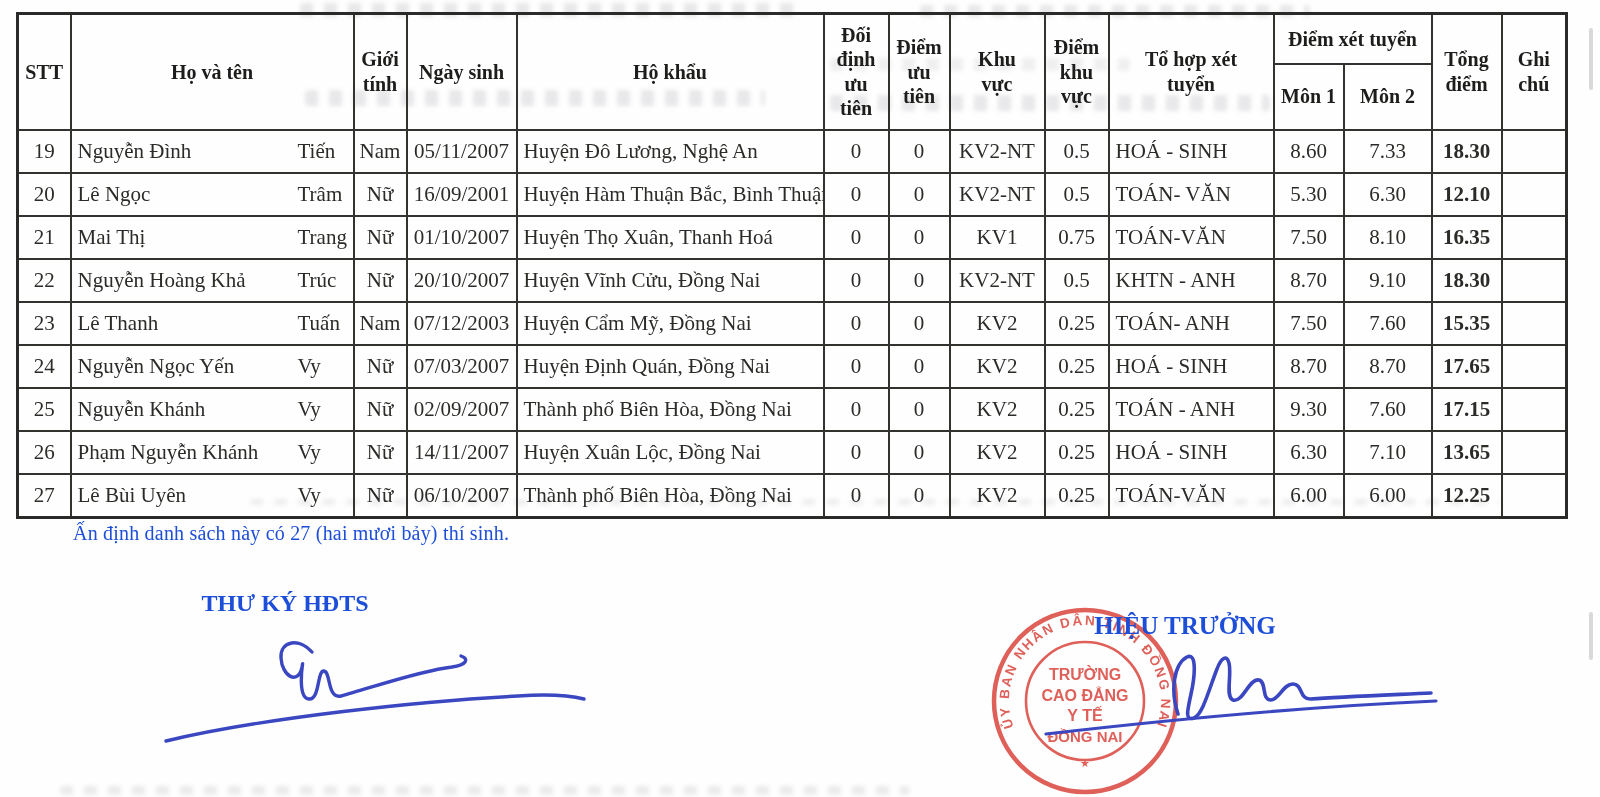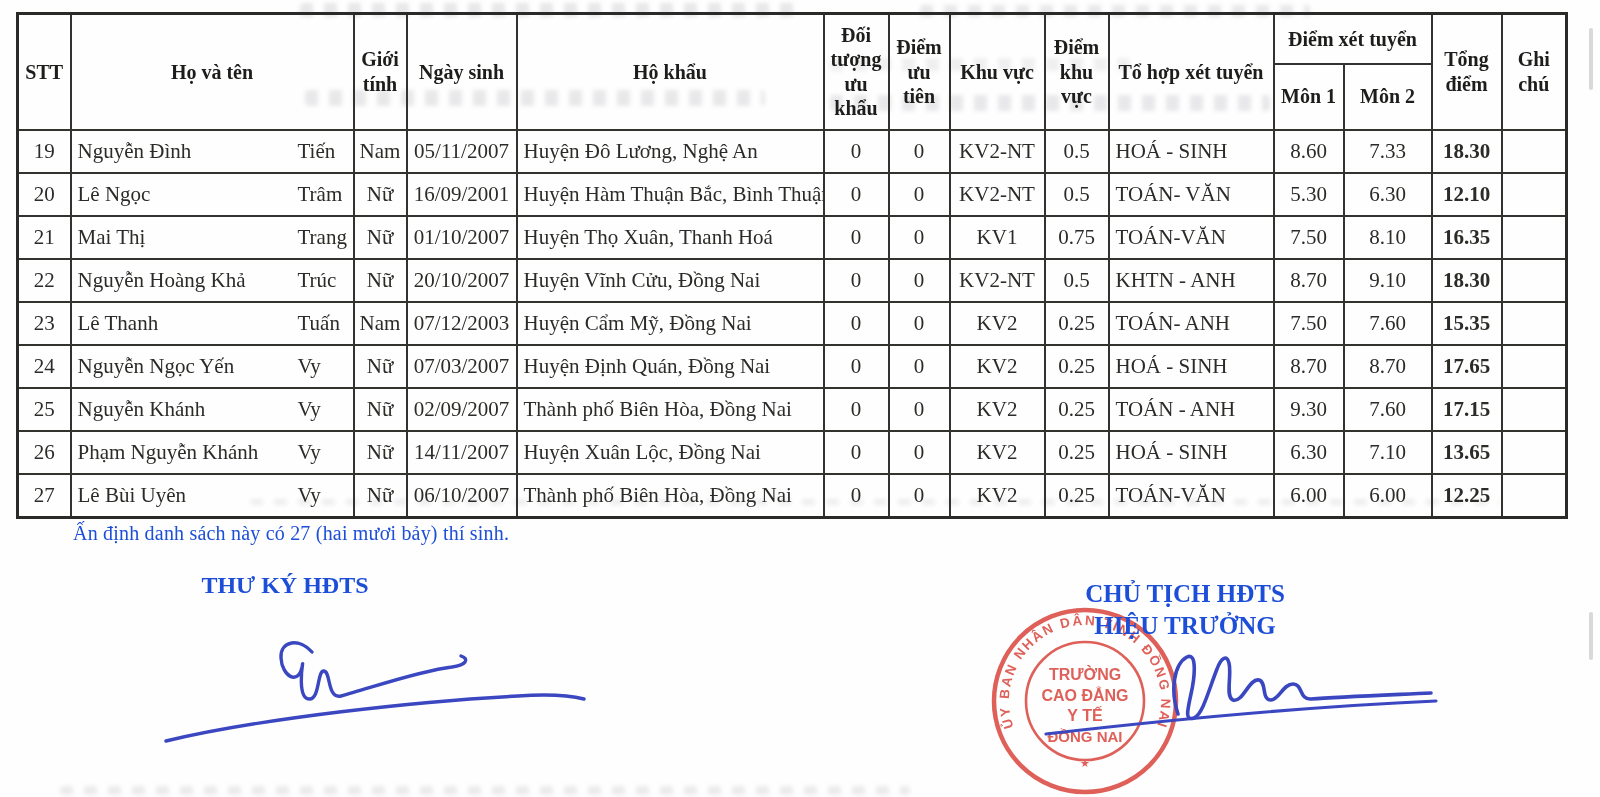--- a/index.html
+++ b/index.html
@@ -14,37 +14,37 @@
     position:absolute; left:16px; top:12px; width:1549px;
     border-collapse:collapse; table-layout:fixed;
     border:3px solid #2a2a28;
   }
   #admission-table th{
     border:2px solid #32322f;
     font-size:20px; font-weight:bold; line-height:1.22;
     padding:0 2px; color:#1d1d1b; text-align:center; vertical-align:middle;
     overflow:hidden;
   }
-  #admission-table th.pad-wrap{padding:0 4px;}
+  #admission-table th.pad-wrap{padding:0 16px;}
   #admission-table tr.h1{height:50px;}
   #admission-table tr.h2{height:66px;}
   #admission-table td{
     border:2px solid #32322f;
     height:41px; font-size:21px; padding:0 6px;
     vertical-align:middle; white-space:nowrap; overflow:hidden;
     color:#2b2b28; position:relative;
   }
   .c-center{text-align:center; padding:0 2px !important;}
   .c-left{text-align:left;}
   .c-bold{font-weight:bold; color:#1a1a18;}
   td.namecell .giv{position:absolute; left:226px; top:50%; transform:translateY(-50%);}
   
   .ftext{position:absolute; color:#1d4ed8;}
   #summary-line{left:73px; top:522px; font-size:20px; letter-spacing:.2px;}
-  #secretary-title{left:150px; top:572px; width:270px; text-align:center; font-size:24px; font-weight:bold; z-index:3;}
+  #secretary-title{left:150px; top:590px; width:270px; text-align:center; font-size:24px; font-weight:bold; z-index:3;}
   #secretary-name{left:130px; top:748px; width:270px; text-align:center; font-size:25px; font-weight:bold; z-index:3;}
   #date-line{left:930px; top:548px; width:470px; text-align:center; font-size:27px; font-style:italic; white-space:pre; z-index:3;}
   #chairman-title{left:1040px; top:580px; width:290px; text-align:center; font-size:25px; font-weight:bold; z-index:3;}
   #chairman-role{left:1040px; top:612px; width:290px; text-align:center; font-size:25px; font-weight:bold; z-index:3;}
   #chairman-name{left:1040px; top:752px; width:290px; text-align:center; font-size:25px; font-weight:bold; z-index:3;}
   
   #stamp{position:absolute; left:980px; top:596px; width:210px; height:210px; z-index:2; opacity:.88;}
   #stamp text{font-family:"Liberation Sans","DejaVu Sans",sans-serif; font-weight:bold;}
   
   #signatures{position:absolute; left:0; top:0; width:1600px; height:797px; z-index:4; pointer-events:none;}
@@ -87,21 +87,21 @@
       <col style="width:70px">
         <col style="width:65px">
     </colgroup>
     <thead>
       <tr class="h1">
         <th rowspan="2">STT</th>
         <th rowspan="2">Họ và tên</th>
         <th rowspan="2">Giới tính</th>
         <th rowspan="2">Ngày sinh</th>
         <th rowspan="2">Hộ khẩu</th>
-        <th rowspan="2">Đối tượng ưu khẩu</th>
+        <th rowspan="2">Đối định ưu tiên</th>
         <th rowspan="2">Điểm ưu tiên</th>
         <th rowspan="2" class="pad-wrap">Khu vực</th>
         <th rowspan="2">Điểm khu vực</th>
         <th rowspan="2" class="pad-wrap">Tổ hợp xét tuyển</th>
         <th colspan="2">Điểm xét tuyển</th>
         <th rowspan="2">Tổng điểm</th>
         <th rowspan="2">Ghi chú</th>
       </tr>
       <tr class="h2">
         <th>Môn 1</th>
@@ -251,21 +251,20 @@
           <td class="c-center">6.00</td>
           <td class="c-center">6.00</td>
           <td class="c-center c-bold">12.25</td>
           <td class="c-center"></td>
         </tr>
       </tbody>
   </table>
 
   <div class="ftext" id="summary-line">Ấn định danh sách này có 27 (hai mươi bảy) thí sinh.</div>
   <div class="ftext" id="secretary-title">THƯ KÝ HĐTS</div>
-  <div class="ftext" id="chairman-title">CHỦ TỊCH HĐTS</div>
   <div class="ftext" id="chairman-role">HIỆU TRƯỞNG</div>
 
   <svg id="stamp" viewBox="0 0 210 210">
     <circle cx="105" cy="105" r="91" fill="none" stroke-width="4.5" stroke="#da4b43"></circle>
     <circle cx="105" cy="105" r="59" fill="none" stroke-width="2.6" stroke="#da4b43"></circle>
     <defs>
       <path id="stamp-arc" d="M 51.3 158.7 A 76 76 0 1 1 158.7 158.7" fill="none"></path>
     </defs>
     <text font-size="13.5" letter-spacing="2" fill="#da4b43">
       <textPath href="#stamp-arc" startOffset="50%" text-anchor="middle">ỦY BAN NHÂN DÂN TỈNH ĐỒNG NAI</textPath>

